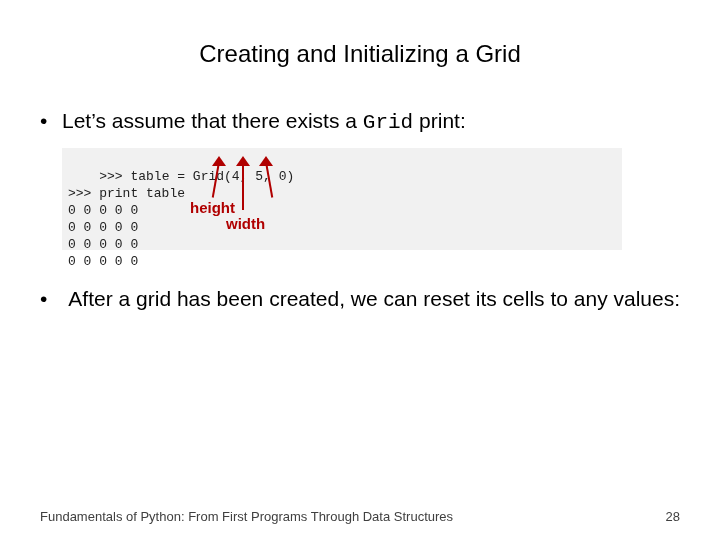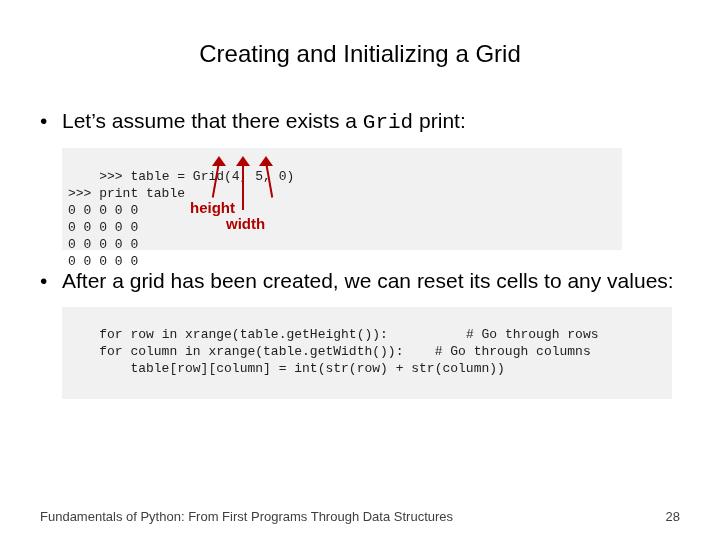--- a/index.html
+++ b/index.html
@@ -50,28 +50,23 @@
     <div class="arrow-shaft" style="left:203px; top:14px; width:2px; height:36px; transform: rotate(-10deg); transform-origin: top;"></div>
     <svg style="position:absolute; left:197px; top:8px; width:14px; height:10px;">
         <polygon points="7,0 0,10 14,10" fill="#b00000"></polygon>
       </svg>
 
     
     <div class="annot" style="left:128px; top:50px;">height</div>
     <div class="annot" style="left:164px; top:66px;">width</div>
   </div>
 
-  <div class="bullet" style="margin-top:18px;">
+  <div class="bullet" style="margin-top:36px;text-align:right;">
     <span>After a grid has been created, we can reset its cells to any values:</span>
   </div>
 
-  <div class="codebox codebox2">
-    <span>for row in xrange(table.getHeight()):          # Go through rows
-    for column in xrange(table.getWidth()):    # Go through columns
-        table[row][column] = int(str(row) + str(column))</span>
-  </div>
 
   <div class="footer">
     <span>Fundamentals of Python: From First Programs Through Data Structures</span>
     <span>28</span>
   </div>
 
 </div>
 
 </body></html>

